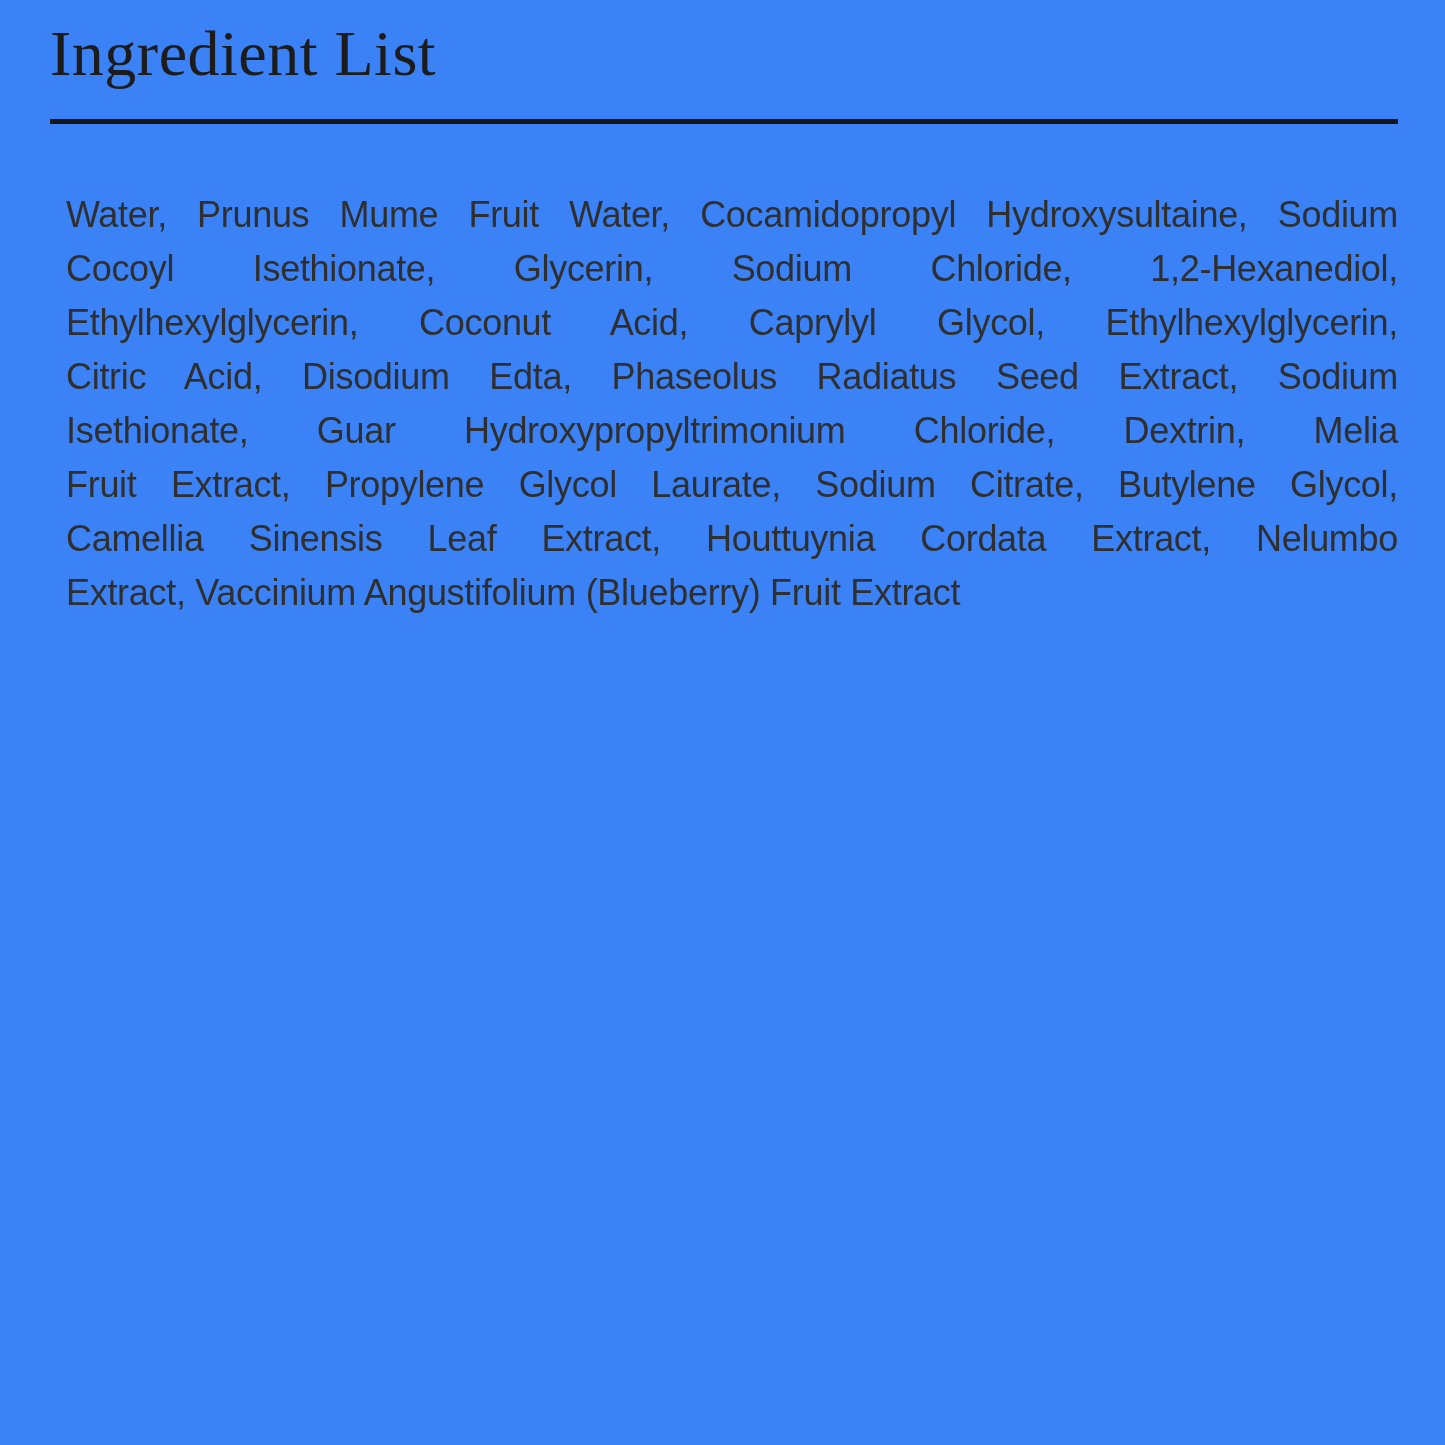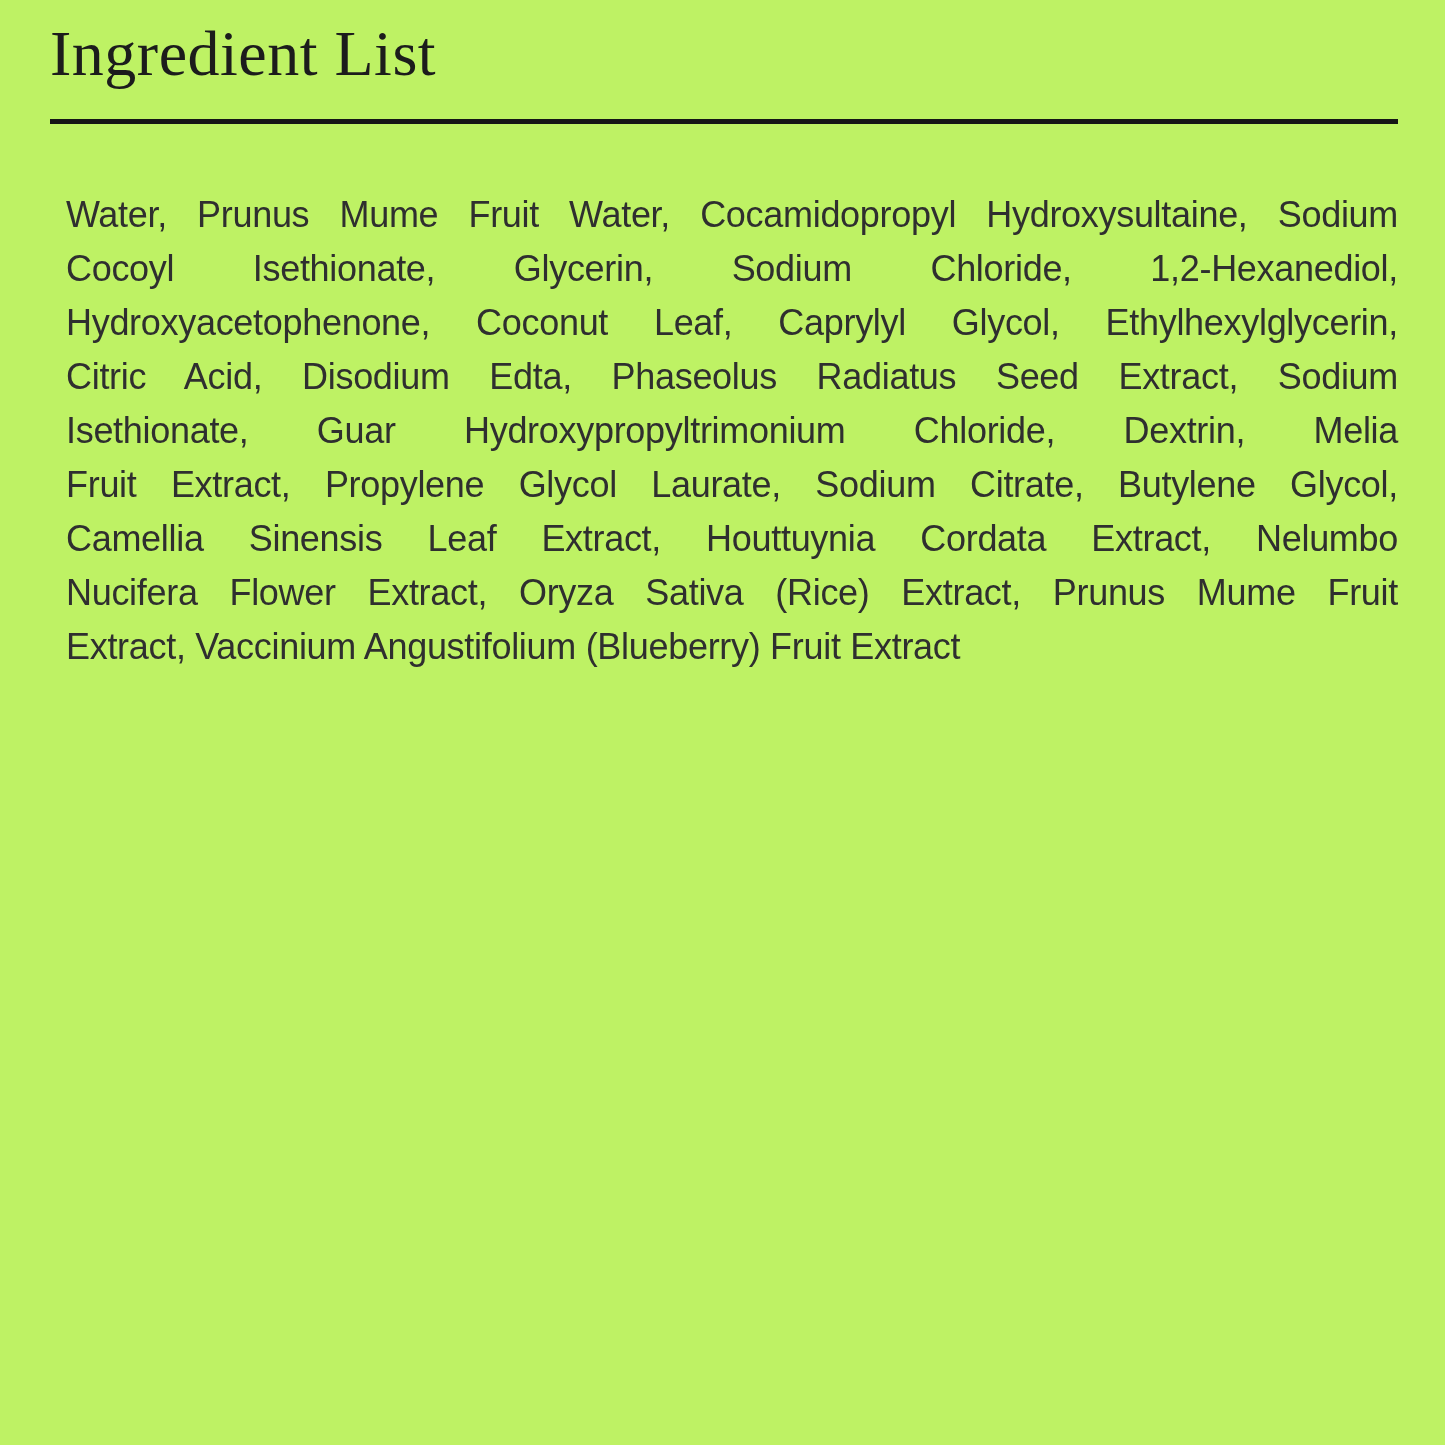--- a/index.html
+++ b/index.html
@@ -3,21 +3,21 @@
 <meta charset="utf-8">
 <style>
   html, body {
     margin: 0;
     padding: 0;
   }
   .page {
     position: relative;
     width: 1445px;
     height: 1445px;
-    background: #bef264;
+    background: #3b82f6;
     box-sizing: border-box;
     padding: 22px 47px 0 50px;
     overflow: hidden;
     font-family: "Liberation Sans", sans-serif;
   }
   .title {
     margin: 0;
     font-family: "Liberation Serif", serif;
     font-weight: 400;
     font-size: 64px;
@@ -51,21 +51,20 @@
 </style>
 </head>
 <body>
 
 <div class="page">
   <h1 class="title">Ingredient List</h1>
   <hr class="rule">
   <div class="ingredients">
     <div class="jline">Water, Prunus Mume Fruit Water, Cocamidopropyl Hydroxysultaine, Sodium</div>
     <div class="jline">Cocoyl Isethionate, Glycerin, Sodium Chloride, 1,2-Hexanediol,</div>
-    <div class="jline">Hydroxyacetophenone, Coconut Leaf, Caprylyl Glycol, Ethylhexylglycerin,</div>
+    <div class="jline">Ethylhexylglycerin, Coconut Acid, Caprylyl Glycol, Ethylhexylglycerin,</div>
     <div class="jline">Citric Acid, Disodium Edta, Phaseolus Radiatus Seed Extract, Sodium</div>
     <div class="jline">Isethionate, Guar Hydroxypropyltrimonium Chloride, Dextrin, Melia</div>
     <div class="jline">Fruit Extract, Propylene Glycol Laurate, Sodium Citrate, Butylene Glycol,</div>
     <div class="jline">Camellia Sinensis Leaf Extract, Houttuynia Cordata Extract, Nelumbo</div>
-    <div class="jline">Nucifera Flower Extract, Oryza Sativa (Rice) Extract, Prunus Mume Fruit</div>
     <div class="jline last">Extract, Vaccinium Angustifolium (Blueberry) Fruit Extract</div>
   </div>
 </div>
 
 </body></html>

